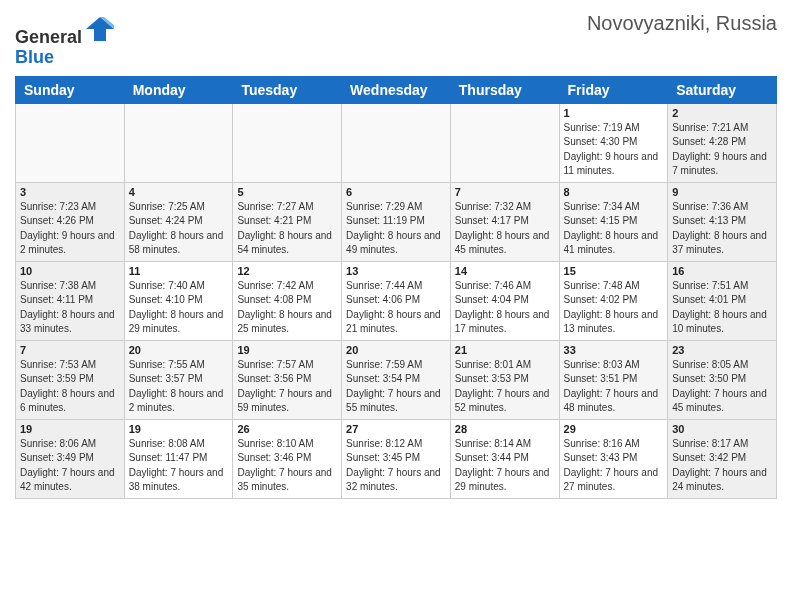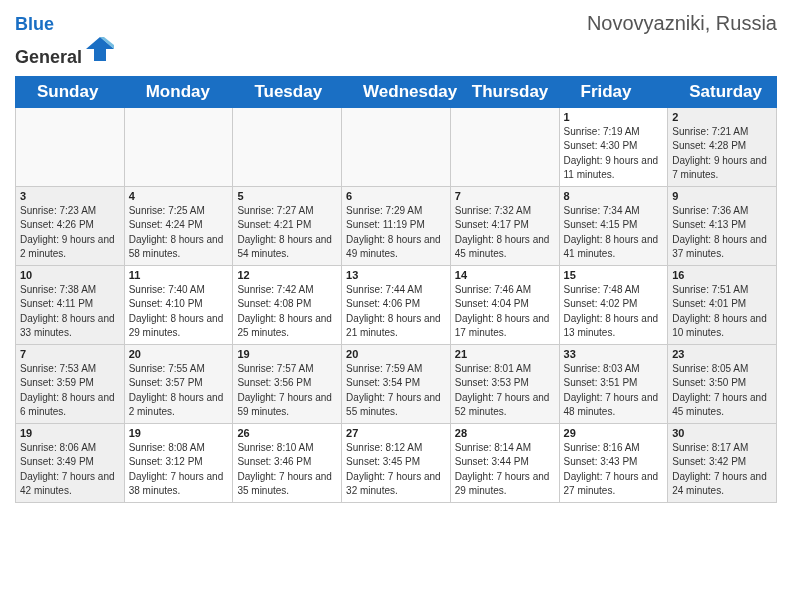--- a/index.html
+++ b/index.html
@@ -52,23 +52,23 @@
       margin-top: 2px;
     }
     table {
       width: 100%;
       border-collapse: collapse;
       table-layout: fixed;
     }
     th {
       background-color: #1a6fc4;
       color: #fff;
-      font-size: 17px;
+      font-size: 14px;
       font-weight: bold;
-      padding: 5px 21px;
+      padding: 5px 8px;
       text-align: left;
       border: 1px solid #1a6fc4;
     }
     td {
       border: 1px solid #ccc;
       vertical-align: top;
       padding: 3px 4px;
       font-size: 9.5px;
       color: #333;
       height: 78px;
@@ -101,27 +101,27 @@
     td.weekend { background: #efefef !important; }
   </style>
 </head>
 <body>
 
 <div class="container">
   <div class="header">
     <div class="logo">
       <div>
         <div class="logo-text">
-          <span class="logo-blue">Blue</span>
-        </div>
-        <div class="logo-text">
           <span class="logo-general">General</span><svg class="logo-icon" viewBox="0 0 32 28">
               <polygon points="16,2 30,14 22,14 22,26 10,26 10,14 2,14" fill="#1a6fc4"></polygon>
               <polygon points="20,2 30,10 30,14 16,2" fill="#3a9fd4" opacity="0.7"></polygon>
             </svg>
+        </div>
+        <div class="logo-text">
+          <span class="logo-blue">Blue</span>
         </div>
       </div>
     </div>
     <div class="title-block">
       <div class="location">Novovyazniki, Russia</div>
     </div>
   </div>
 
   <table>
     <thead>
@@ -290,21 +290,21 @@
         <tr>
           <td class="weekend">
             <span class="day-num">19</span>
             <div class="day-info">Sunrise: 8:06 AM
 Sunset: 3:49 PM
 Daylight: 7 hours and 42 minutes.</div>
           </td>
           <td>
             <span class="day-num">19</span>
             <div class="day-info">Sunrise: 8:08 AM
-Sunset: 3:12 PM
+Sunset: 11:47 PM
 Daylight: 7 hours and 38 minutes.</div>
           </td>
           <td>
             <span class="day-num">26</span>
             <div class="day-info">Sunrise: 8:10 AM
 Sunset: 3:46 PM
 Daylight: 7 hours and 35 minutes.</div>
           </td>
           <td>
             <span class="day-num">27</span>

